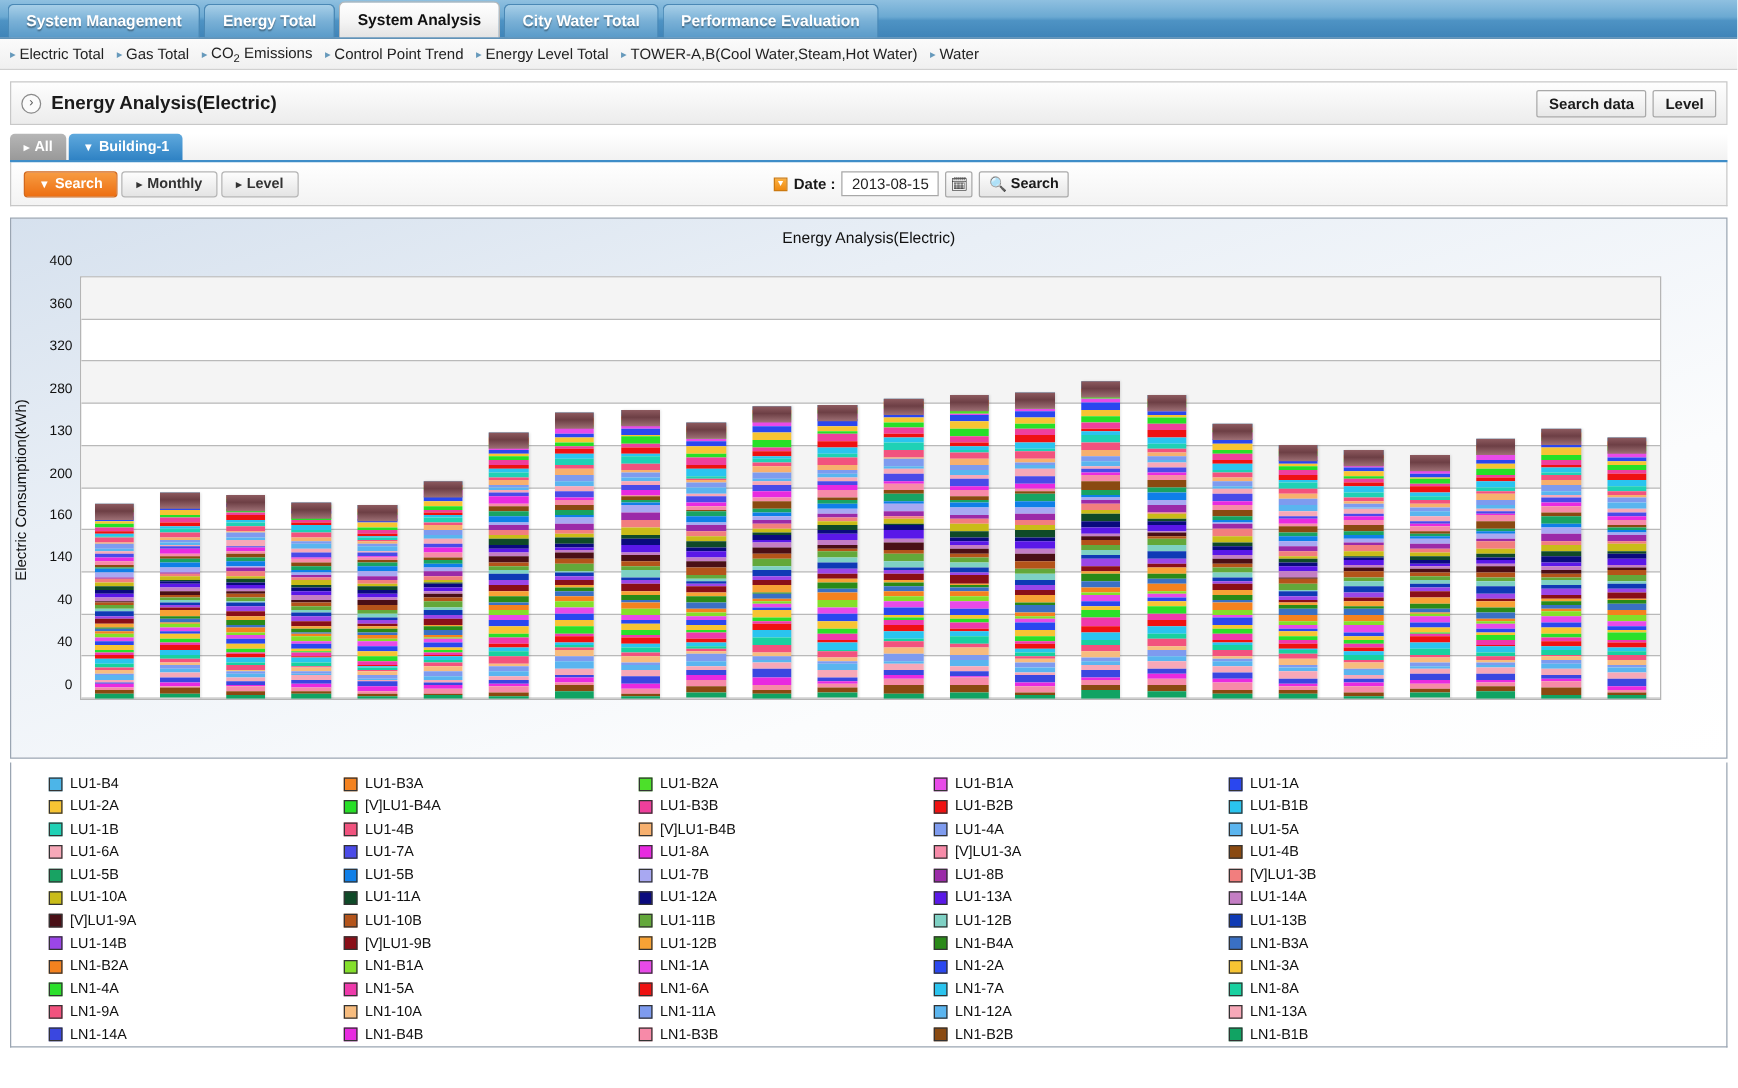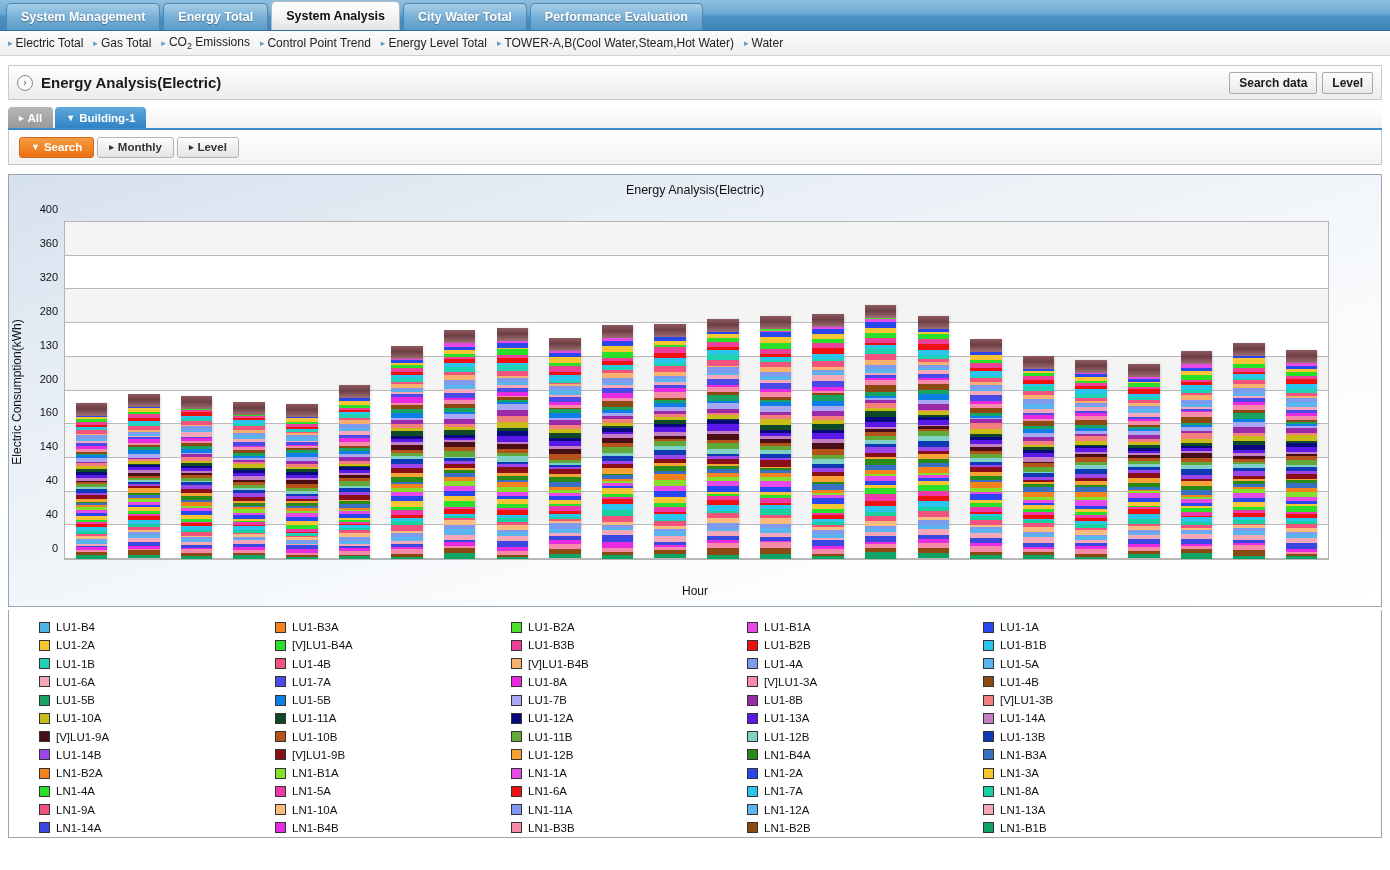--- a/index.html
+++ b/index.html
@@ -276,20 +276,30 @@
       </div>
       <div class="pbtn">
         <span class="mk">▸</span>
         <span>Monthly</span>
       </div>
       <div class="pbtn">
         <span class="mk">▸</span>
         <span>Level</span>
       </div>
     </div>
+  <div id="dategrp">
+    <div class="sq">▼</div>
+    <div id="datelbl">Date :</div>
+    <input id="dateinput" type="text" value="2013-08-15" style="">
+    <div class="ibtn">🗓</div>
+    <div id="searchbtn">
+      <span>🔍</span>
+      <span>Search</span>
+    </div>
+  </div>
 </div>
 
 <div id="chartpanel">
   <div id="charttitle">Energy Analysis(Electric)</div>
   <div id="ylabel">Electric Consumption(kWh)</div>
   <div id="plotwrap">
     <div id="plot">
       <div id="bands">
           <div class="band" style="bottom: 10%; height: 10%;"></div>
           <div class="band" style="bottom: 30%; height: 10%;"></div>
@@ -1880,21 +1890,20 @@
         <div class="ytick" style="bottom: 30%;">140</div>
         <div class="ytick" style="bottom: 40%;">160</div>
         <div class="ytick" style="bottom: 50%;">200</div>
         <div class="ytick" style="bottom: 60%;">130</div>
         <div class="ytick" style="bottom: 70%;">280</div>
         <div class="ytick" style="bottom: 80%;">320</div>
         <div class="ytick" style="bottom: 90%;">360</div>
         <div class="ytick" style="bottom: 100%;">400</div>
       </div>
   </div>
-  <div id="xlabel">Hour</div>
 </div>
 
 <div id="legend">
     <div class="lcol">
       <div class="litem">
         <span class="lsw" style="background: rgb(76, 181, 232);"></span>
         <span class="ltxt">LU1-B4</span>
       </div>
       <div class="litem">
         <span class="lsw" style="background: rgb(247, 196, 51);"></span>

